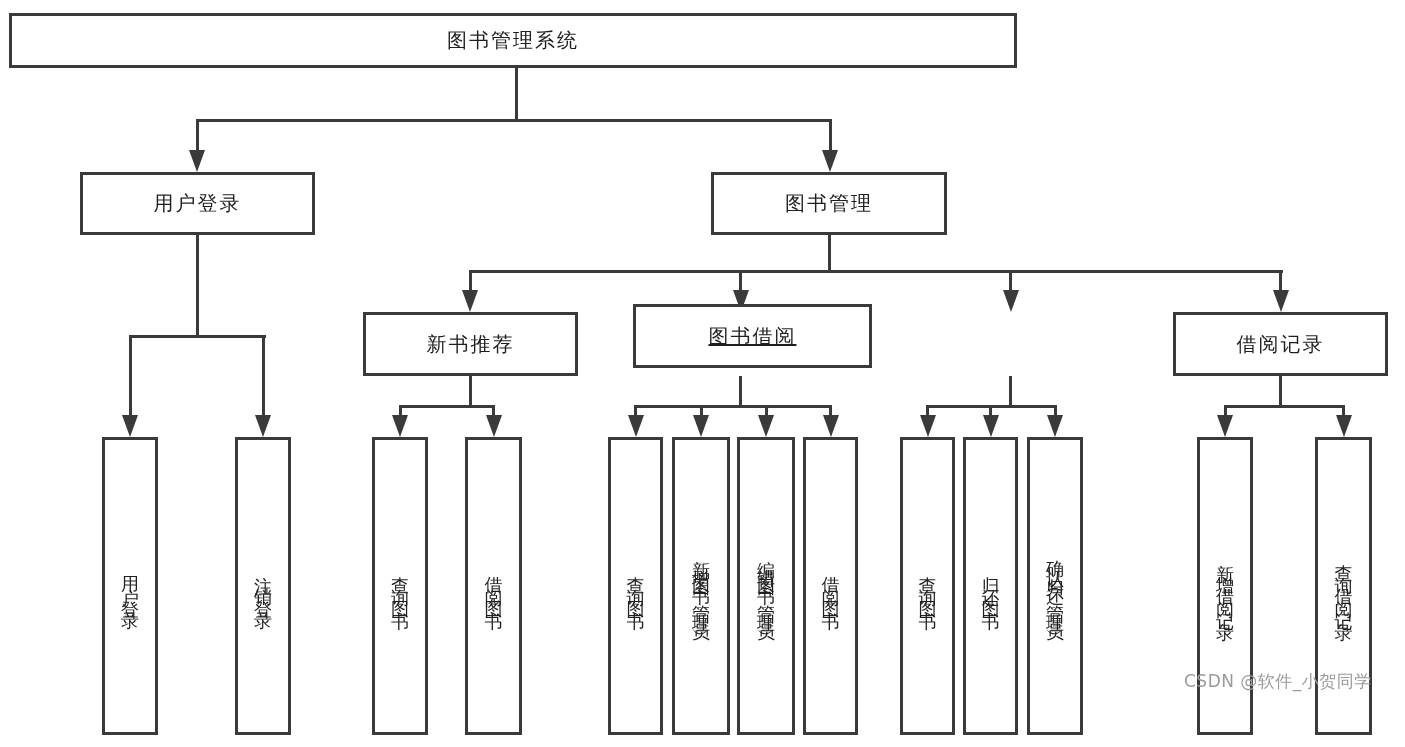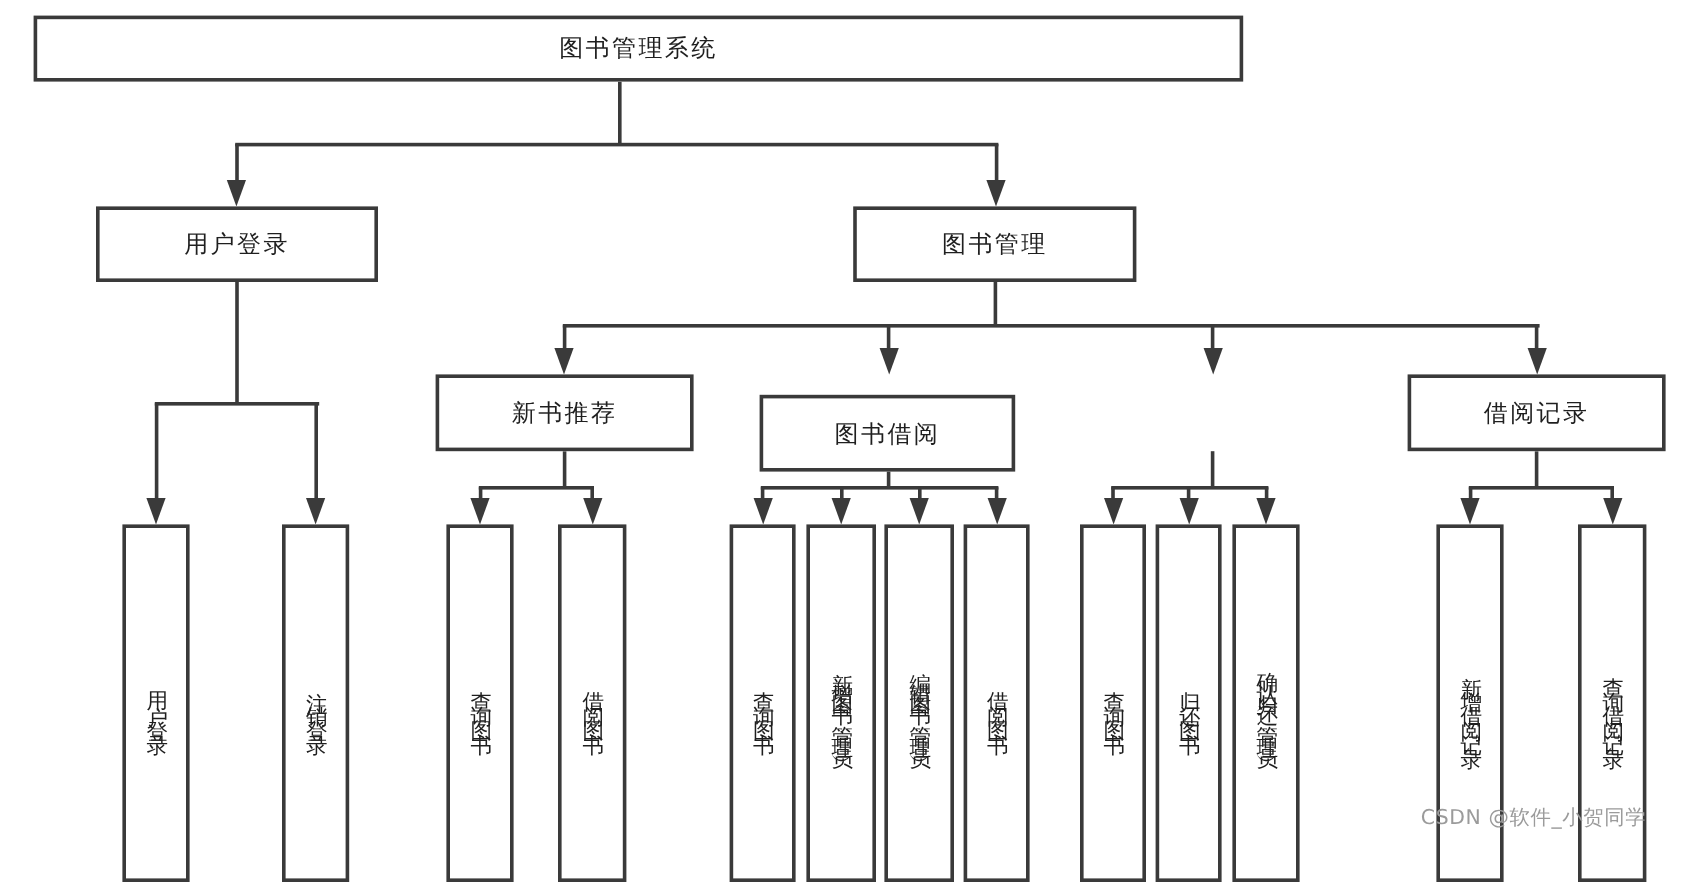--- a/index.html
+++ b/index.html
@@ -127,35 +127,35 @@
   <div class="arrow" style="left:982.5px;top:415px;"></div>
   <div class="arrow" style="left:1047px;top:415px;"></div>
 
   <div class="line" style="left:1279px;top:376px;width:3px;height:31px;"></div>
   <div class="line" style="left:1223.5px;top:404.5px;width:121.5px;height:3px;"></div>
   <div class="line" style="left:1223.5px;top:406px;width:3px;height:12px;"></div>
   <div class="line" style="left:1342px;top:406px;width:3px;height:12px;"></div>
   <div class="arrow" style="left:1217px;top:415px;"></div>
   <div class="arrow" style="left:1335.5px;top:415px;"></div>
 
-  <div class="hbox" style="left:28px;top:13px;width:1008px;height:55px;">
+  <div class="hbox" style="left:9px;top:13px;width:1008px;height:55px;">
     <span>图书管理系统</span>
   </div>
 
   <div class="hbox" style="left:80px;top:172px;width:235px;height:63px;">
     <span>用户登录</span>
   </div>
   <div class="hbox" style="left:711px;top:172px;width:236px;height:63px;">
     <span>图书管理</span>
   </div>
 
   <div class="hbox" style="left:363px;top:312px;width:215px;height:64px;">
     <span>新书推荐</span>
   </div>
-  <div class="hbox" style="left:633px;top:329px;width:213px;height:64px;">
+  <div class="hbox" style="left:633px;top:304px;width:239px;height:64px;text-decoration:underline;">
     <span>图书借阅</span>
   </div>
   <div class="hbox" style="left:1173px;top:312px;width:215px;height:64px;align-items:center;">
     <span>借阅记录</span>
   </div>
 
   <div class="vbox" style="left:102px;width:56px;">
     <span>用户登录</span>
   </div>
   <div class="vbox" style="left:235px;width:56px;">

